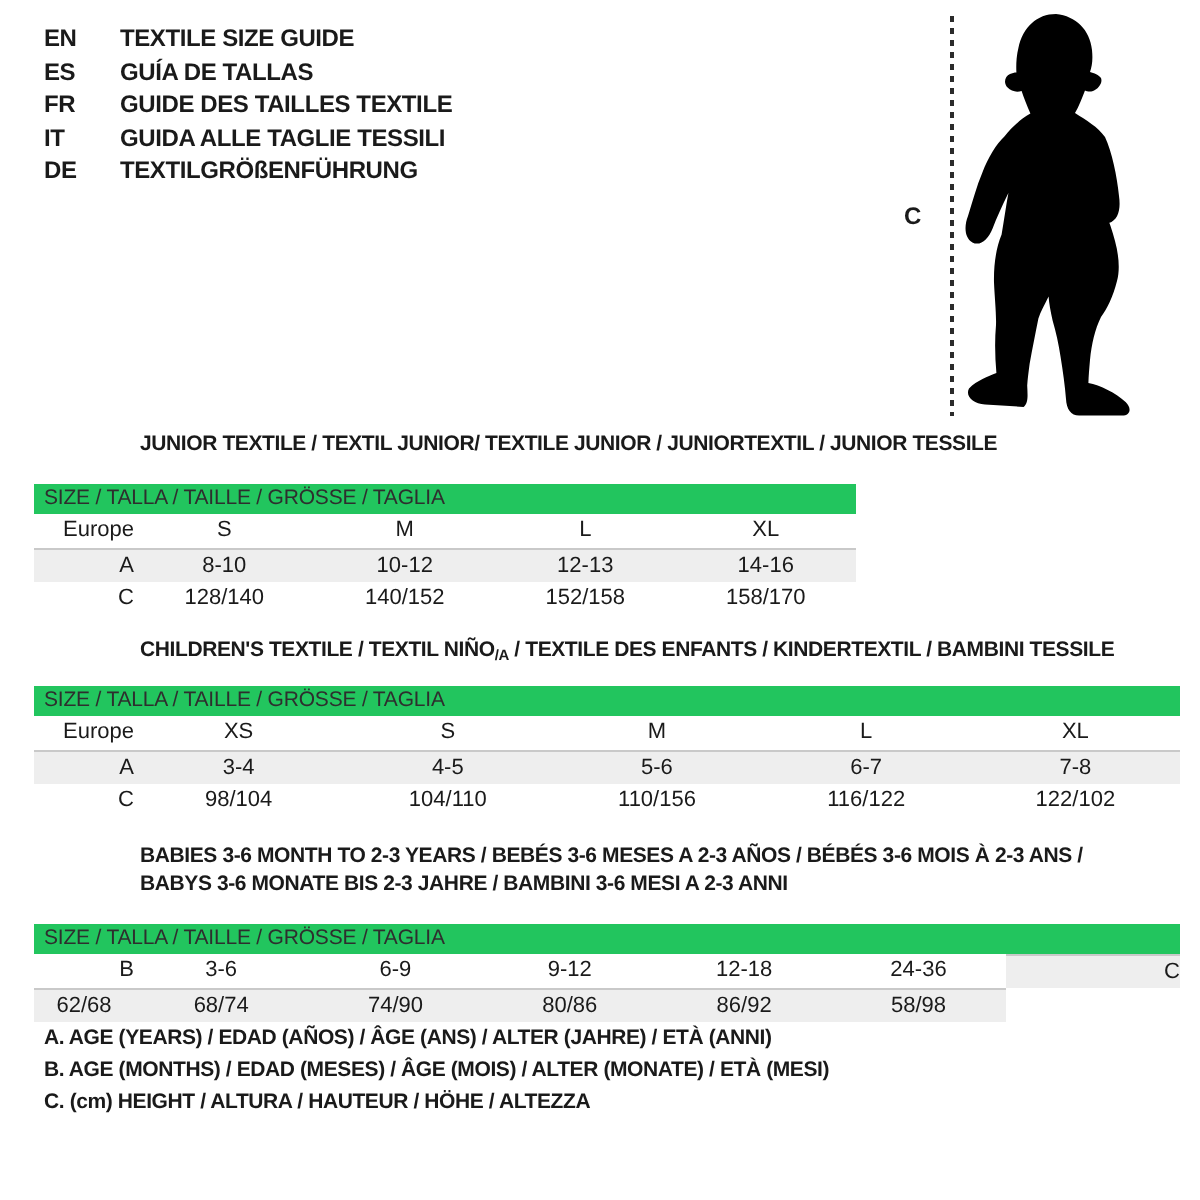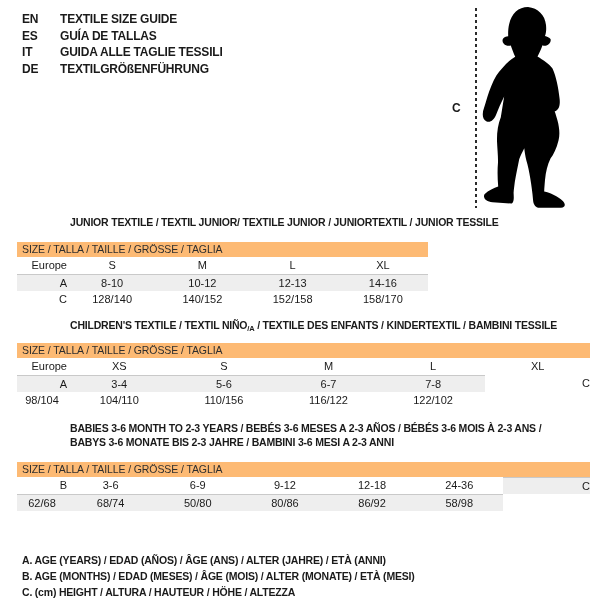--- a/index.html
+++ b/index.html
@@ -30,46 +30,50 @@
     letter-spacing:-0.2px; line-height:13.5px; white-space:nowrap;margin-left:48px;
   }
   .sub { font-size:7.5px; vertical-align:-2px; font-weight:bold; }
 
   
   .size-table { position:absolute; left:17px; display:grid; font-size:11px; }
   .t1 { top:242px; width:411px; grid-template-columns:50px repeat(4,1fr); }
   .t2 { top:343px; width:573px; grid-template-columns:50px repeat(5,1fr); }
   .t3 { top:462px; width:573px; grid-template-columns:50px repeat(6,1fr); }
   .bar {
-    grid-column:1 / -1; background:#fdba74; color:#2e2e2e;
+    grid-column:1 / -1; background:#22c55e; color:#2e2e2e;
     height:15px; line-height:15px; padding-left:5px; font-size:10.5px;
     letter-spacing:-0.1px;
   }
   .c { height:17px; line-height:17px; text-align:center; box-sizing:border-box; }
   .l { text-align:right; padding-left:5px; }
   .sh { background:#eeeeee; }
   .bt { border-top:1px solid #c9c9c9; line-height:16px; }
 
   
-  .notes { position:absolute; left:22px; top:552px; font-weight:bold; font-size:10.5px; letter-spacing:-0.2px; }
+  .notes { position:absolute; left:22px; top:511px; font-weight:bold; font-size:10.5px; letter-spacing:-0.2px; }
   .note-line { line-height:16px; white-space:nowrap; }
 </style>
 </head>
 <body>
 
 <div class="page">
 
   <div class="langs">
     <div class="lang-row">
       <span class="lang-code">EN</span>
       <span>TEXTILE SIZE GUIDE</span>
     </div>
     <div class="lang-row">
       <span class="lang-code">ES</span>
       <span>GUÍA DE TALLAS</span>
+    </div>
+    <div class="lang-row">
+      <span class="lang-code">FR</span>
+      <span>GUIDE DES TAILLES TEXTILE</span>
     </div>
     <div class="lang-row">
       <span class="lang-code">IT</span>
       <span>GUIDA ALLE TAGLIE TESSILI</span>
     </div>
     <div class="lang-row">
       <span class="lang-code">DE</span>
       <span>TEXTILGRÖßENFÜHRUNG</span>
     </div>
   </div>
@@ -154,20 +158,21 @@
   <div class="size-table t2">
     <div class="bar">SIZE / TALLA / TAILLE / GRÖSSE / TAGLIA</div>
     <div class="c l">Europe</div>
     <div class="c">XS</div>
     <div class="c">S</div>
     <div class="c">M</div>
     <div class="c">L</div>
     <div class="c">XL</div>
     <div class="c l sh bt">A</div>
     <div class="c sh bt">3-4</div>
+    <div class="c sh bt">4-5</div>
     <div class="c sh bt">5-6</div>
     <div class="c sh bt">6-7</div>
     <div class="c sh bt">7-8</div>
     <div class="c l">C</div>
     <div class="c">98/104</div>
     <div class="c">104/110</div>
     <div class="c">110/156</div>
     <div class="c">116/122</div>
     <div class="c">122/102</div>
   </div>
@@ -180,21 +185,21 @@
     <div class="bar">SIZE / TALLA / TAILLE / GRÖSSE / TAGLIA</div>
     <div class="c l">B</div>
     <div class="c">3-6</div>
     <div class="c">6-9</div>
     <div class="c">9-12</div>
     <div class="c">12-18</div>
     <div class="c">24-36</div>
     <div class="c l sh bt">C</div>
     <div class="c sh bt">62/68</div>
     <div class="c sh bt">68/74</div>
-    <div class="c sh bt">50/80</div>
+    <div class="c sh bt">74/90</div>
     <div class="c sh bt">80/86</div>
     <div class="c sh bt">86/92</div>
     <div class="c sh bt">58/98</div>
   </div>
 
   <div class="notes">
     <div class="note-line">A. AGE (YEARS) / EDAD (AÑOS) / ÂGE (ANS) / ALTER (JAHRE) / ETÀ (ANNI)</div>
     <div class="note-line">B. AGE (MONTHS) / EDAD (MESES) / ÂGE (MOIS) / ALTER (MONATE) / ETÀ (MESI)</div>
     <div class="note-line">C. (cm) HEIGHT / ALTURA / HAUTEUR / HÖHE / ALTEZZA</div>
   </div>

